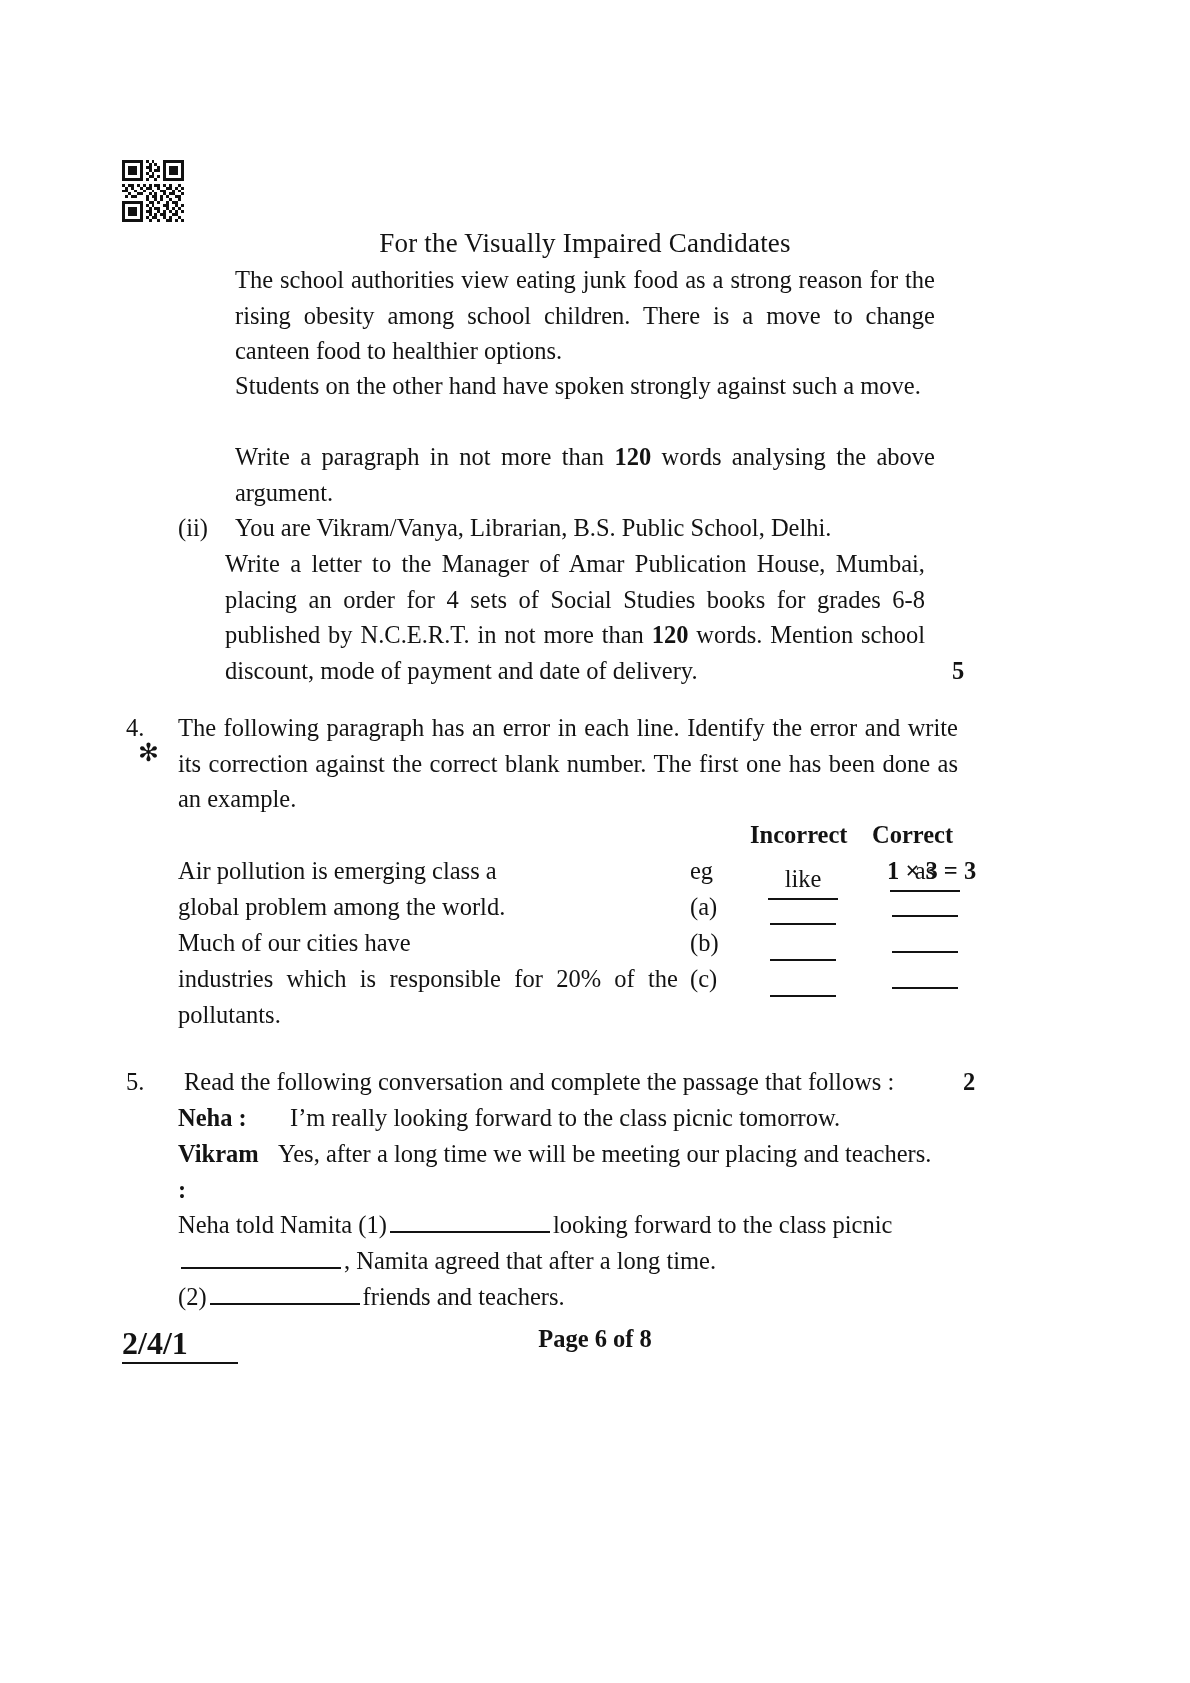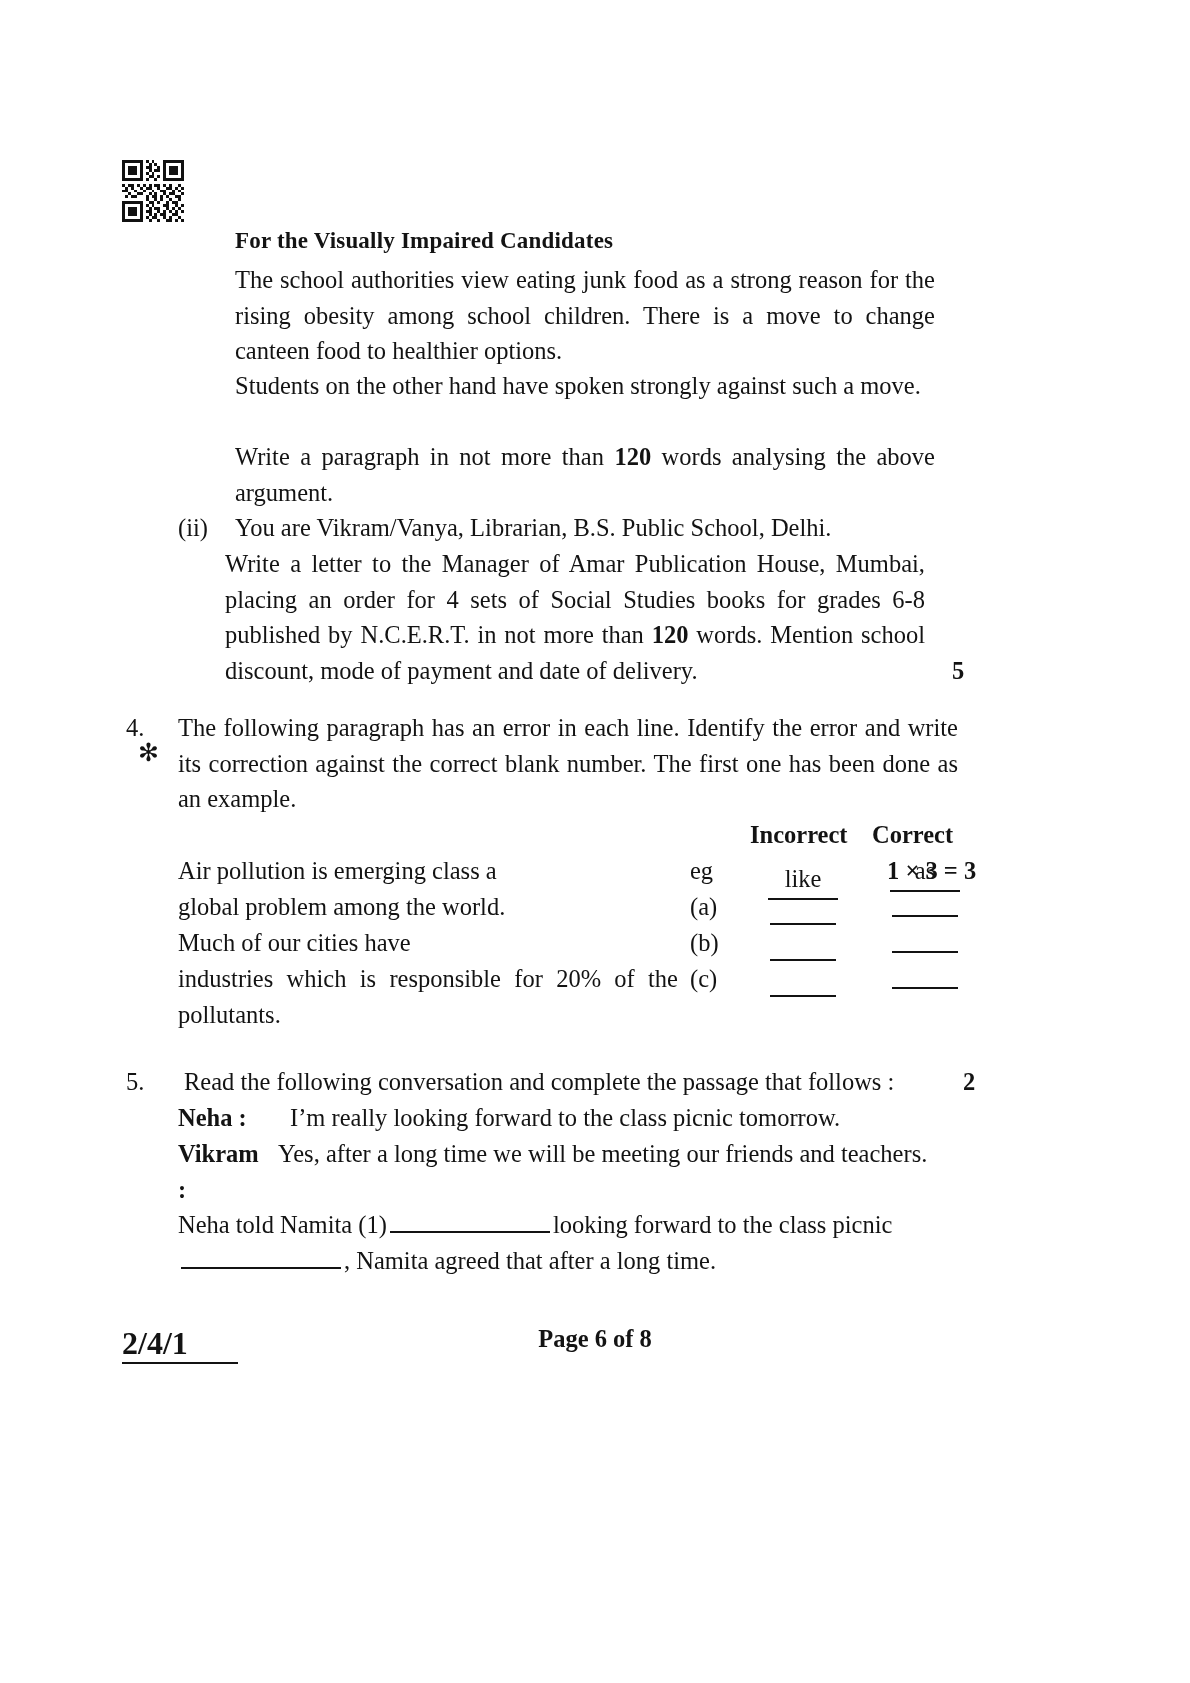--- a/index.html
+++ b/index.html
@@ -31,22 +31,23 @@
     height: 62px;
   }
   .qr-wrap svg { display: block; }
 
   
   .title {
     position: absolute;
     left: 235px;
     top: 228px;
     width: 700px;
-    font-size: 23px;
-    font-weight: bold;
+    text-align: center;
+    font-size: 27px;
+    font-weight: normal;
     letter-spacing: .2px;
   }
 
   .blk {
     position: absolute;
     font-size: 24.5px;
     line-height: 35.7px;
   }
   .just {
     text-align: justify;
@@ -389,29 +390,32 @@
   <div class="blk" style="left:184px; top:1064px; width:760px;">Read the following conversation and complete the passage that follows :</div>
   <div class="marks" style="left:963px; top:1064px;">2</div>
 
   <div class="dlg-row" style="top:1100px;">
     <span class="dlg-name">Neha :</span>
     <span class="dlg-text" style="left:112px; width:668px;">I’m really looking forward to the class picnic tomorrow.</span>
   </div>
 
   <div class="dlg-row" style="top:1136px;">
     <span class="dlg-name">Vikram :</span>
-    <span class="dlg-text j">Yes, after a long time we will be meeting our friends and teachers.</span>
+    <span class="dlg-text j">Yes, after a long time we will be meeting our placing and teachers.</span>
   </div>
 
   <div class="blk" style="left:178px; top:1207px; width:790px;">
     <span>Neha told Namita (1)</span><span class="ul ul-160"></span><span>looking forward to the class picnic</span>
   </div>
 
   <div class="blk" style="left:178px; top:1243px; width:790px;">
     <span class="ul ul-160"></span><span>, Namita agreed that after a long time.</span>
   </div>
 
+  <div class="blk" style="left:178px; top:1279px; width:790px;">
+    <span>(2)</span><span class="ul ul-150"></span><span>friends and teachers.</span>
+  </div>
 
   <div class="footer-code">2/4/1</div>
   <div class="footer-rule"></div>
   <div class="footer-page">Page 6 of 8</div>
 
 </div>
 
 </body></html>

